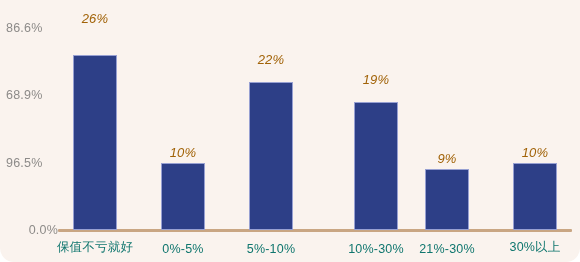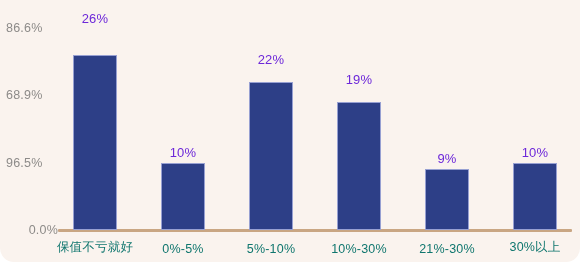--- a/index.html
+++ b/index.html
@@ -80,23 +80,24 @@
     background: #2d3f87;
     border: 1.5px solid #97a0d2;
     box-sizing: border-box;
   }
 
   .bar-value {
     position: absolute;
     left: 50%;
     transform: translateX(-50%);
     font-size: 13px;
-    color: #6d28d9;
+    color: #a16207;
     white-space: nowrap;
     letter-spacing: 0.2px;
+    font-style: italic;
   }
 
   .cat-label {
     position: absolute;
     left: 50%;
     transform: translateX(-50%);
     bottom: 6px;
     font-size: 12.5px;
     color: #0f766e;
     white-space: nowrap;
@@ -130,21 +131,21 @@
         <div class="bar-rect" style="height:67.3px;"></div>
         <div class="cat-label">0%-5%</div>
       </div>
 
       <div class="bar-group" style="left:227px;margin-top:12px;">
         <div class="bar-value" style="top:51.9px;">22%</div>
         <div class="bar-rect" style="height:148.1px;"></div>
         <div class="cat-label">5%-10%</div>
       </div>
 
-      <div class="bar-group" style="left:315px;text-align:right;">
+      <div class="bar-group" style="left:332px;text-align:right;">
         <div class="bar-value" style="top:72.1px;">19%</div>
         <div class="bar-rect" style="height:127.9px;"></div>
         <div class="cat-label">10%-30%</div>
       </div>
 
       <div class="bar-group" style="left:403px;">
         <div class="bar-value" style="top:151.4px;">9%</div>
         <div class="bar-rect" style="height:60.6px;"></div>
         <div class="cat-label">21%-30%</div>
       </div>

